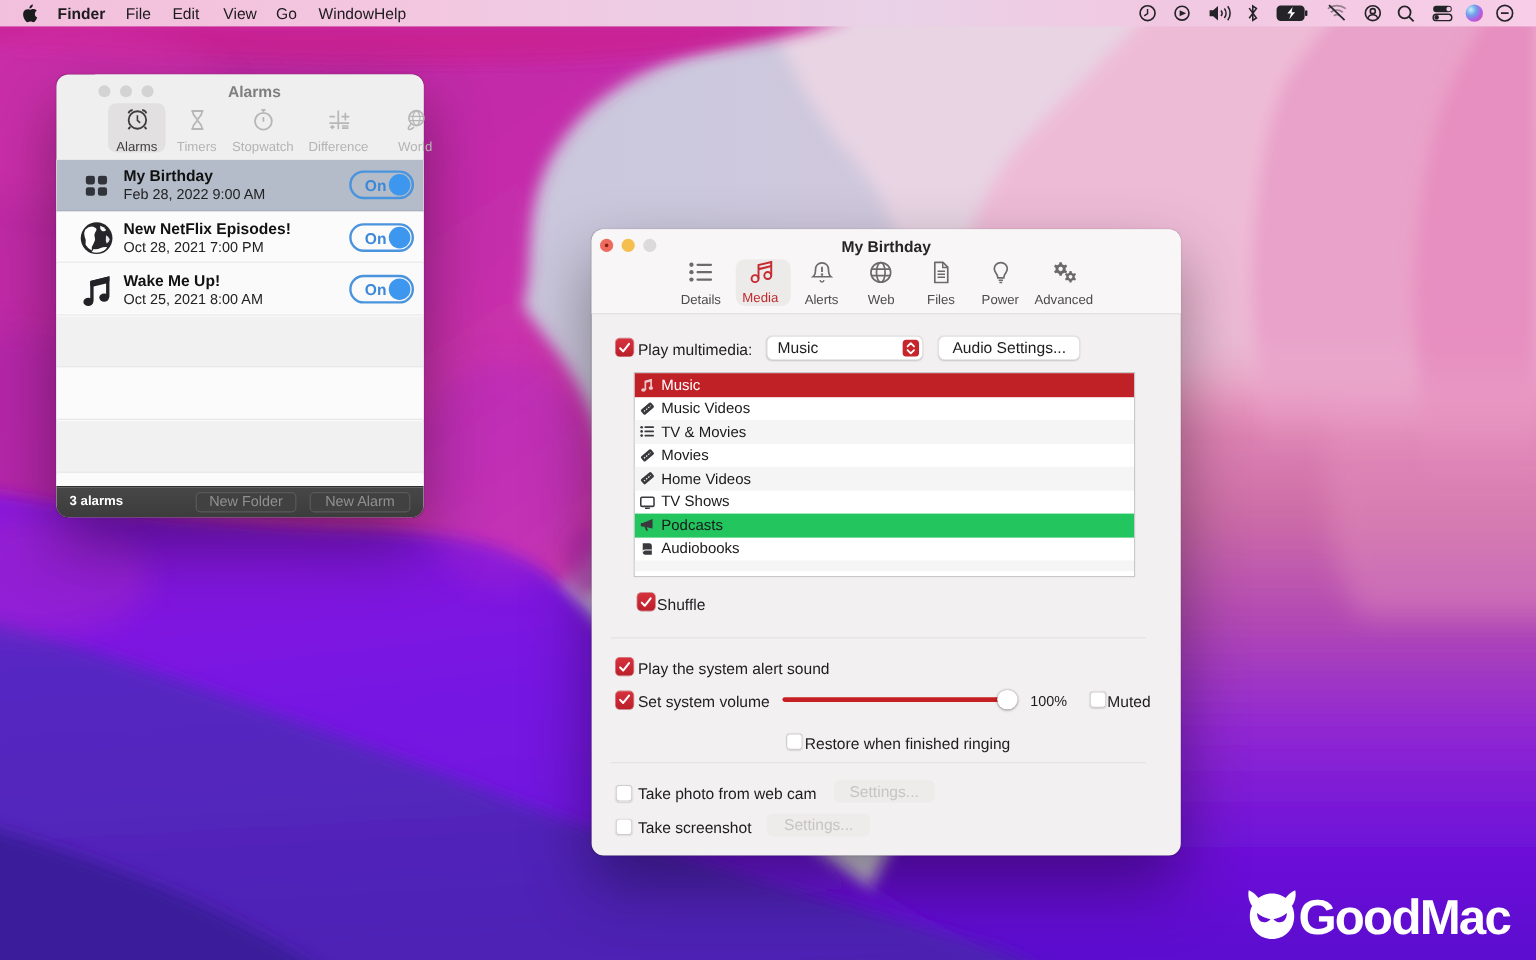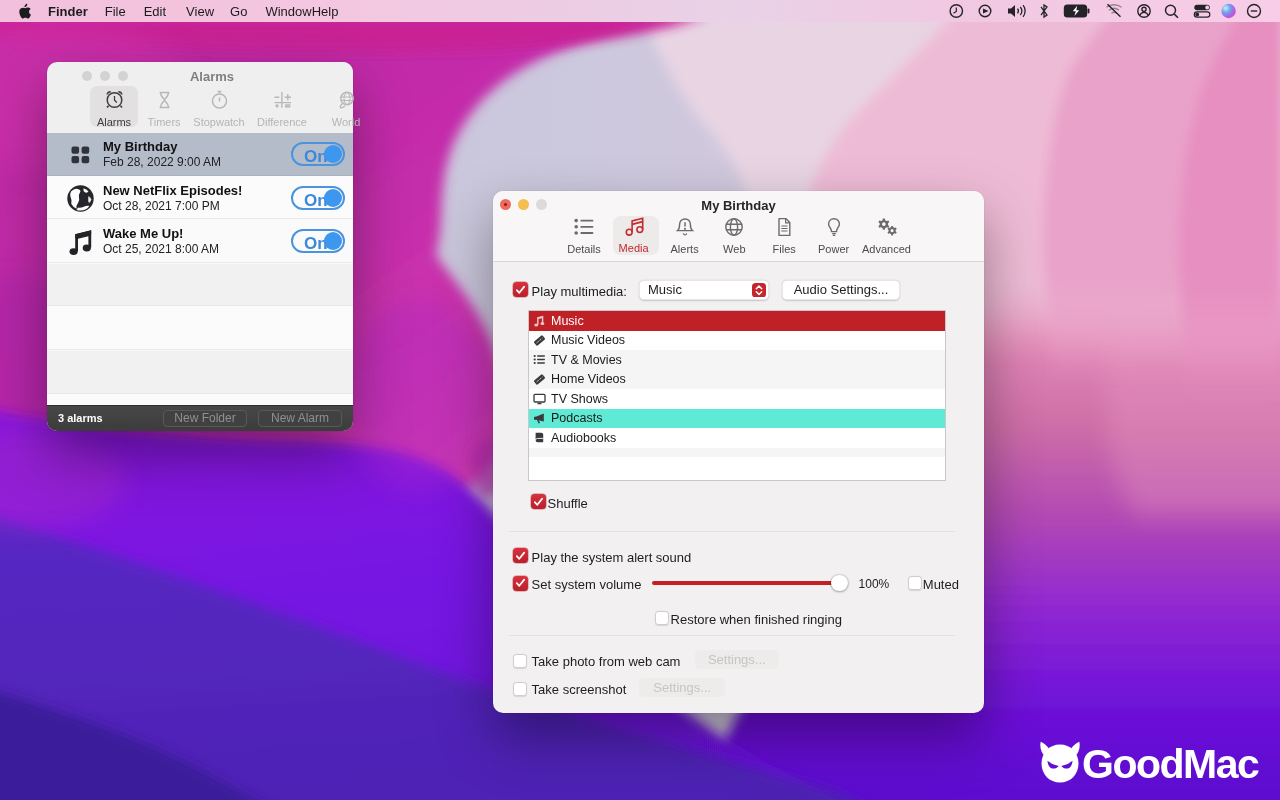--- a/index.html
+++ b/index.html
@@ -18,21 +18,21 @@
   #alw .title { position:absolute; top:7px; width:100%; text-align:center; font-size:13px; font-weight:bold; color:#7f7f7f; }
   .tbtn { position:absolute; width:58px; text-align:center; }
   .tbtn .lbl { font-size:11px; color:#b5b4b4; margin-top:1px; }
   .tbtn.sel .lbl { color:#3d3d3d; position:relative; }
   #alw .rows { position:absolute; top:71px; left:0; width:306px; height:272px; background:#fbfafa; overflow:hidden; }
   .arow { position:absolute; left:0; width:306px; height:42.6px; border-bottom:1px solid #e9e8e9; }
   .arow .t1 { position:absolute; left:56px; top:6px; font-size:13px; font-weight:bold; color:#111; }
   .arow .t2 { position:absolute; left:56px; top:22px; font-size:12px; color:#222; }
   .aicon { position:absolute; }
   .tgl { position:absolute; right:8px; top:9px; width:54px; height:24px; border:2px solid #4a94de; border-radius:13px; }
-  .tgl .on { position:absolute; left:11px; top:3px; font-size:17px; font-weight:bold; color:#3c88d9; }
+  .tgl .on { position:absolute; left:11px; top:3px; font-size:13px; font-weight:bold; color:#3c88d9; }
   .tgl .knob { position:absolute; right:1px; top:1px; width:18px; height:18px; border-radius:50%; background:#3e97ef; }
   #alw .foot { position:absolute; left:0; bottom:0; width:306px; height:26px; border-radius:0 0 10px 10px;
     background:linear-gradient(#474747,#3c3c3c); border-top:1px solid #2e2e2e; }
   #alw .foot .cnt { position:absolute; left:11px; top:6px; color:#fff; font-size:11px; font-weight:bold; }
   .fbtn { position:absolute; top:4px; width:84px; height:17px; background:#414141; border:1px solid #595959;
     border-radius:4px; color:#909090; font-size:12px; text-align:center; line-height:15px; }
   #bdw { left:493px; top:191px; width:491px; height:522px; background:#f2f0f0; }
   #bdw .head { position:absolute; top:0; left:0; width:491px; height:71px; background:#f8f6f6;
     border-radius:10px 10px 0 0; border-bottom:1px solid #d8d6d7; }
   #bdw .title { position:absolute; top:7px; width:100%; text-align:center; font-size:13px; font-weight:bold; color:#262626; }
@@ -390,37 +390,46 @@
       <svg class="ic" width="13" height="13" viewBox="0 0 13 13" fill="#3a3a3e">
           <circle cx="1.7" cy="3" r="1.1"></circle>
           <circle cx="1.7" cy="6.5" r="1.1"></circle>
           <circle cx="1.7" cy="10" r="1.1"></circle>
           <rect x="4" y="2.3" width="8" height="1.4" rx="0.7"></rect>
           <rect x="4" y="5.8" width="8" height="1.4" rx="0.7"></rect>
           <rect x="4" y="9.3" width="8" height="1.4" rx="0.7"></rect>
         </svg>
       <span class="txt">TV &amp; Movies</span>
       </div>
+    <div class="lrow">
+      <svg class="ic" width="13" height="13" viewBox="0 0 13 13">
+          <g transform="rotate(-40 6.5 6.5)">
+            <rect x="1" y="3.8" width="11" height="5.4" rx="1.2" fill="#3a3a3e"></rect>
+            <path d="M2.8,6.5 L10.2,6.5" stroke="#fff" stroke-width="0.9" stroke-dasharray="1.3,1"></path>
+          </g>
+        </svg>
+      <span class="txt">Movies</span>
+      </div>
     <div class="lrow" style="background:#f6f5f5">
       <svg class="ic" width="13" height="13" viewBox="0 0 13 13">
           <g transform="rotate(-40 6.5 6.5)">
             <rect x="1" y="3.8" width="11" height="5.4" rx="1.2" fill="#3a3a3e"></rect>
             <path d="M2.8,6.5 L10.2,6.5" stroke="#fff" stroke-width="0.9" stroke-dasharray="1.3,1"></path>
           </g>
         </svg>
       <span class="txt">Home Videos</span>
       </div>
     <div class="lrow">
       <svg class="ic" width="13" height="13" viewBox="0 0 13 13" fill="none" stroke="#3a3a3e" stroke-width="1.3">
           <rect x="1" y="2.4" width="11" height="7.6" rx="1"></rect>
           <path d="M4.5,11.6 L8.5,11.6"></path>
         </svg>
       <span class="txt">TV Shows</span>
       </div>
-    <div class="lrow" style="background:#5eead4">
+    <div class="lrow" style="background:#22c55e">
       <svg class="ic" width="13" height="13" viewBox="0 0 13 13" fill="#3a3a3e">
           <path d="M2.2,5 L10.8,1.4 L10.8,9.4 L2.2,7.6 Z"></path>
           <rect x="1" y="4.8" width="2.4" height="3" rx="0.6"></rect>
           <path d="M4,7.9 L5.6,11.4 L7,10.9 L5.8,8.2 Z"></path>
         </svg>
       <span class="txt">Podcasts</span>
       </div>
     <div class="lrow">
       <svg class="ic" width="13" height="13" viewBox="0 0 13 13" fill="#3a3a3e">
           <path d="M2.6,1.7 L8.2,1.7 C9.3,1.7 10.2,2.6 10.2,3.7 L10.2,11.3 L4.6,11.3 C3.5,11.3 2.6,10.4 2.6,9.3 Z"></path>

